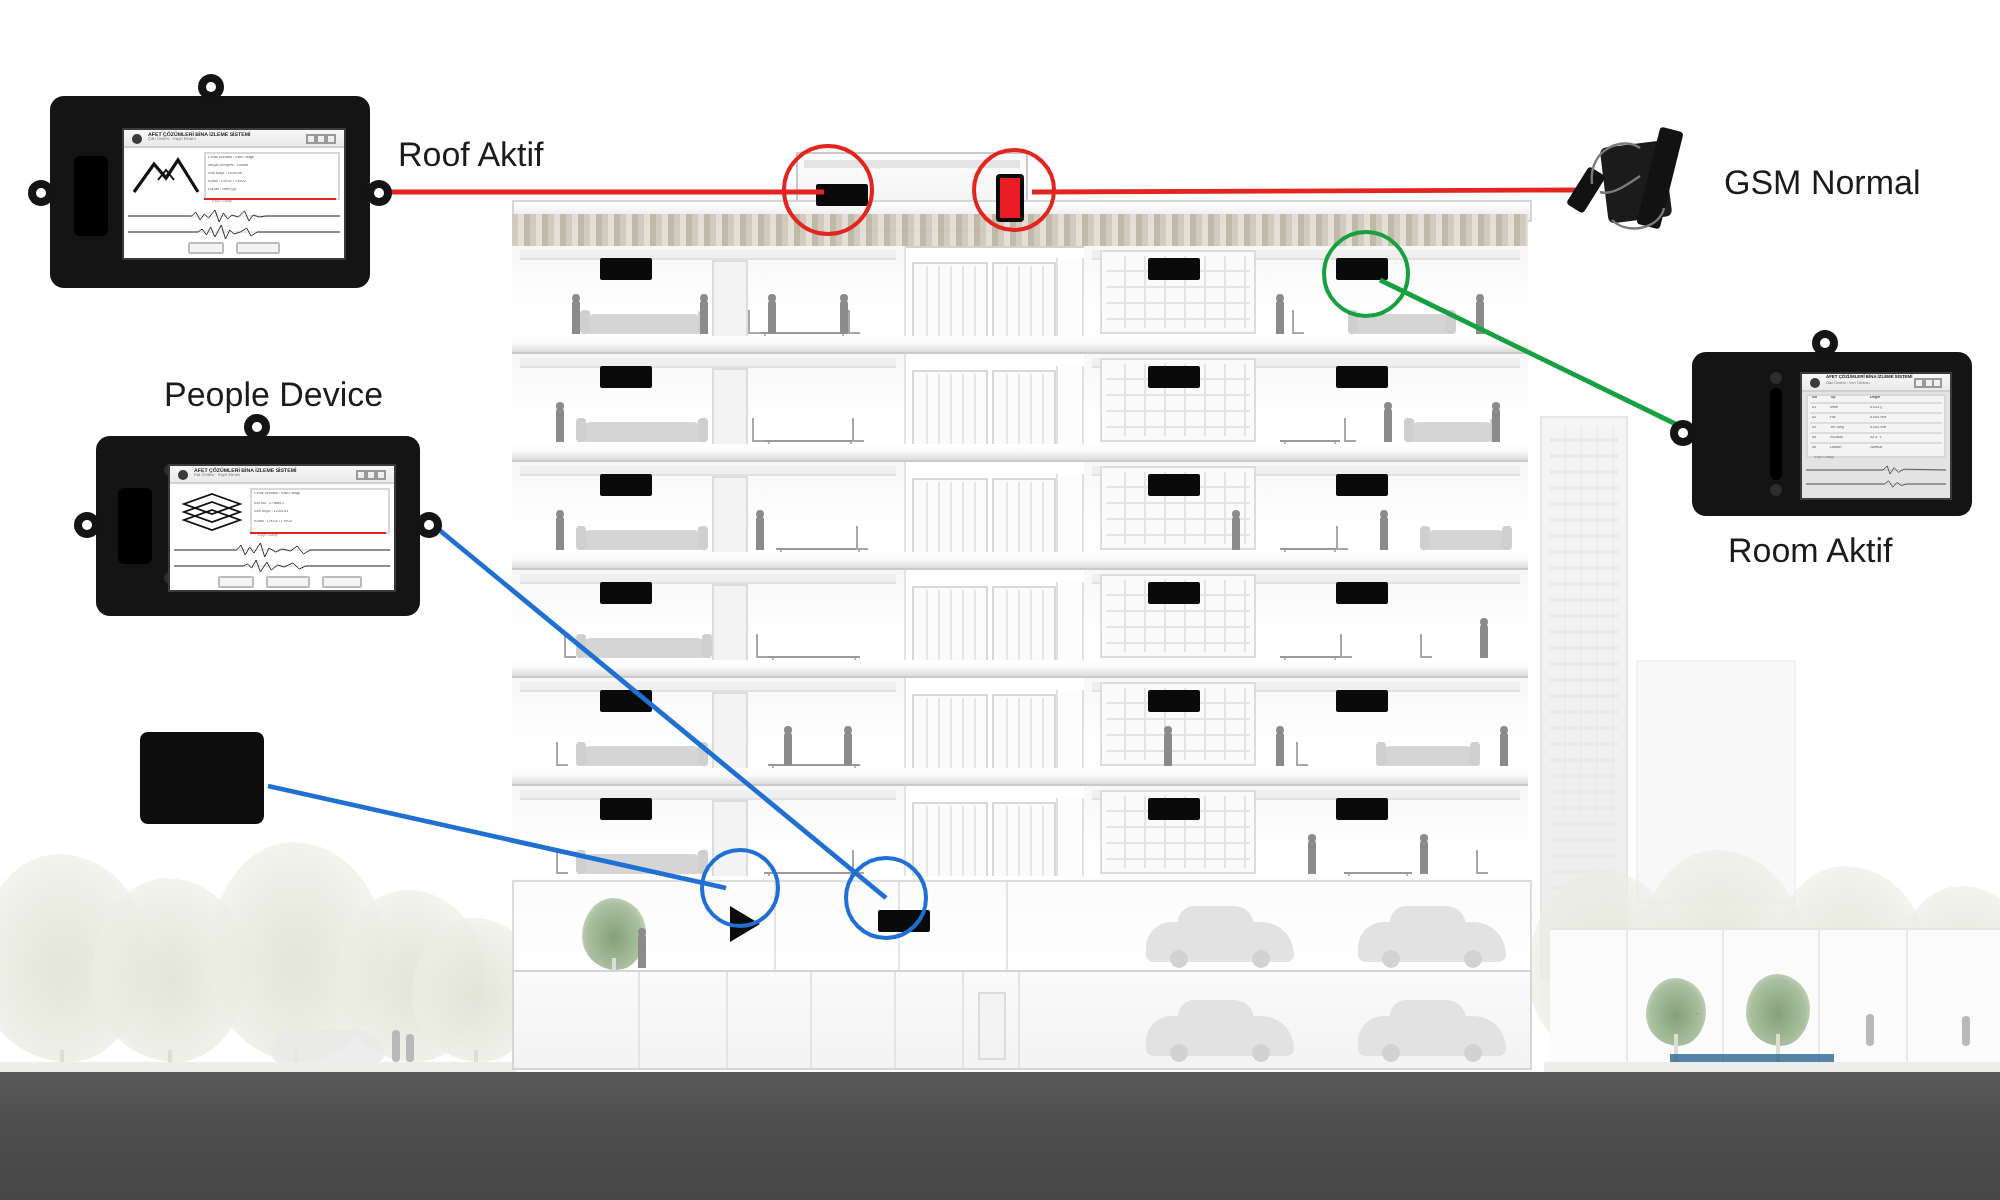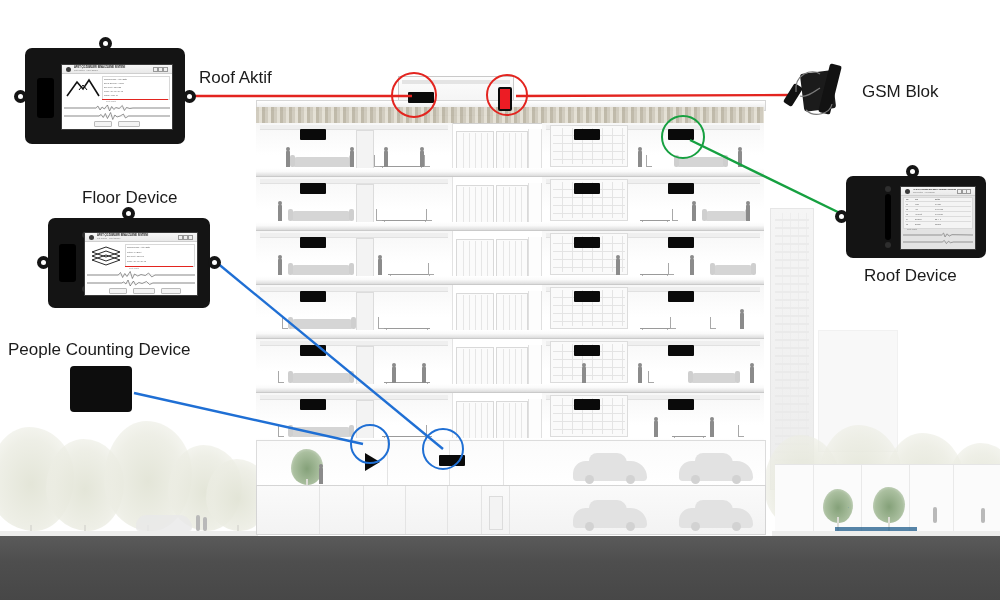--- a/index.html
+++ b/index.html
@@ -565,23 +565,23 @@
   <div class="device" style="left:786px;top:62px;width:66px;height:60px;">
     <div style="position:absolute;left:16px;top:10px;width:32px;height:38px;background:#1b1b1b;border-radius:3px;transform:rotate(-7deg);"></div>
     <div style="position:absolute;left:38px;top:2px;width:12px;height:50px;background:#121212;border-radius:2px;transform:rotate(14deg);"></div>
     <div style="position:absolute;left:2px;top:22px;width:10px;height:22px;background:#121212;border-radius:2px;transform:rotate(32deg);"></div>
     <svg style="position:absolute;left:0;top:0;width:66px;height:60px;">
       <path d="M10,30 C8,12 26,6 34,12" fill="none" stroke="#7a7a7a" stroke-width="1.2"></path>
       <path d="M14,34 C20,36 28,30 34,26" fill="none" stroke="#7a7a7a" stroke-width="1.2"></path>
       <path d="M20,48 C28,56 44,52 46,42" fill="none" stroke="#7a7a7a" stroke-width="1.2"></path>
     </svg>
   </div>
-  <div class="label" style="left:862px;top:82px;">GSM Blok</div>
-
-  <div class="label" style="left:82px;top:188px;">Floor Device</div>
+  <div class="label" style="left:862px;top:82px;">GSM Normal</div>
+
+  <div class="label" style="left:82px;top:188px;">People Device</div>
   <div class="device" style="left:48px;top:218px;width:162px;height:90px;">
     <div class="dev-body"></div>
     <div class="lug" style="left:74px;top:-11px;"></div>
     <div class="lug" style="left:-11px;top:38px;"></div>
     <div class="lug" style="right:-11px;top:38px;"></div>
     <div class="dev-slot" style="left:11px;top:26px;width:17px;height:38px;"></div>
     <div class="dev-hole" style="left:34px;top:14px;"></div>
     <div class="dev-hole" style="left:34px;top:68px;"></div>
     <div class="dev-screen" style="left:36px;top:14px;width:112px;height:62px;">
       <div class="mini">
@@ -621,21 +621,20 @@
             <path d="M0,10 L64,10 L68,8 L72,12 L76,4 L80,16 L86,6 L90,14 L96,9 L102,11 L110,7 L116,13 L122,10 L200,10" fill="none" stroke="#222" stroke-width=".9"></path>
           </svg>
         </div>
         <div class="btn" style="left:24px;bottom:1.5px;width:16px;"></div>
         <div class="btn" style="left:48px;bottom:1.5px;width:20px;"></div>
         <div class="btn" style="left:76px;bottom:1.5px;width:18px;"></div>
       </div>
     </div>
   </div>
 
-  <div class="label" style="left:8px;top:340px;">People Counting Device</div>
   <div class="device" style="left:70px;top:366px;width:62px;height:46px;">
     <div style="position:absolute;inset:0;background:#0d0d0d;border-radius:4px;"></div>
   </div>
 
   <div class="device" style="left:846px;top:176px;width:140px;height:82px;">
     <div class="dev-body"></div>
     <div class="lug" style="left:60px;top:-11px;"></div>
     <div class="lug" style="left:-11px;top:34px;"></div>
     <div class="dev-slot" style="left:39px;top:18px;width:6px;height:46px;"></div>
     <div class="dev-hole" style="left:39px;top:10px;"></div>
@@ -691,15 +690,15 @@
         </div>
         <div class="wave" style="top:51px;height:8px;">
           <svg viewBox="0 0 200 20" preserveAspectRatio="none">
             <line x1="0" y1="10" x2="200" y2="10" stroke="#aaa" stroke-width=".7"></line>
             <path d="M0,10 L112,10 L118,6 L124,14 L130,8 L136,12 L144,10 L200,10" fill="none" stroke="#333" stroke-width="1"></path>
           </svg>
         </div>
       </div>
     </div>
   </div>
-  <div class="label" style="left:864px;top:266px;">Roof Device</div>
+  <div class="label" style="left:864px;top:266px;">Room Aktif</div>
 
 </div>
 
 </body></html>

